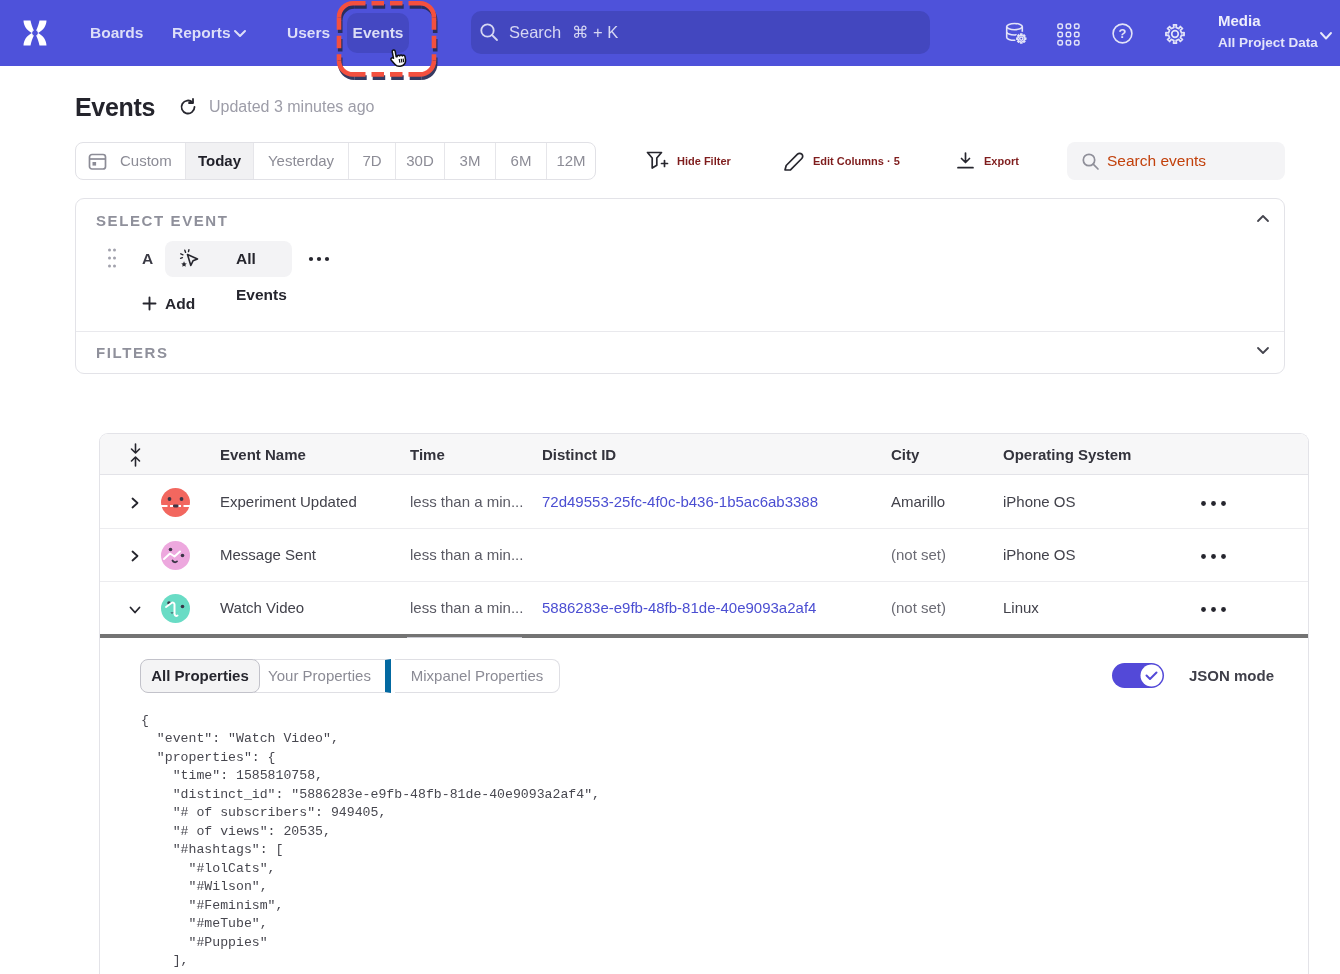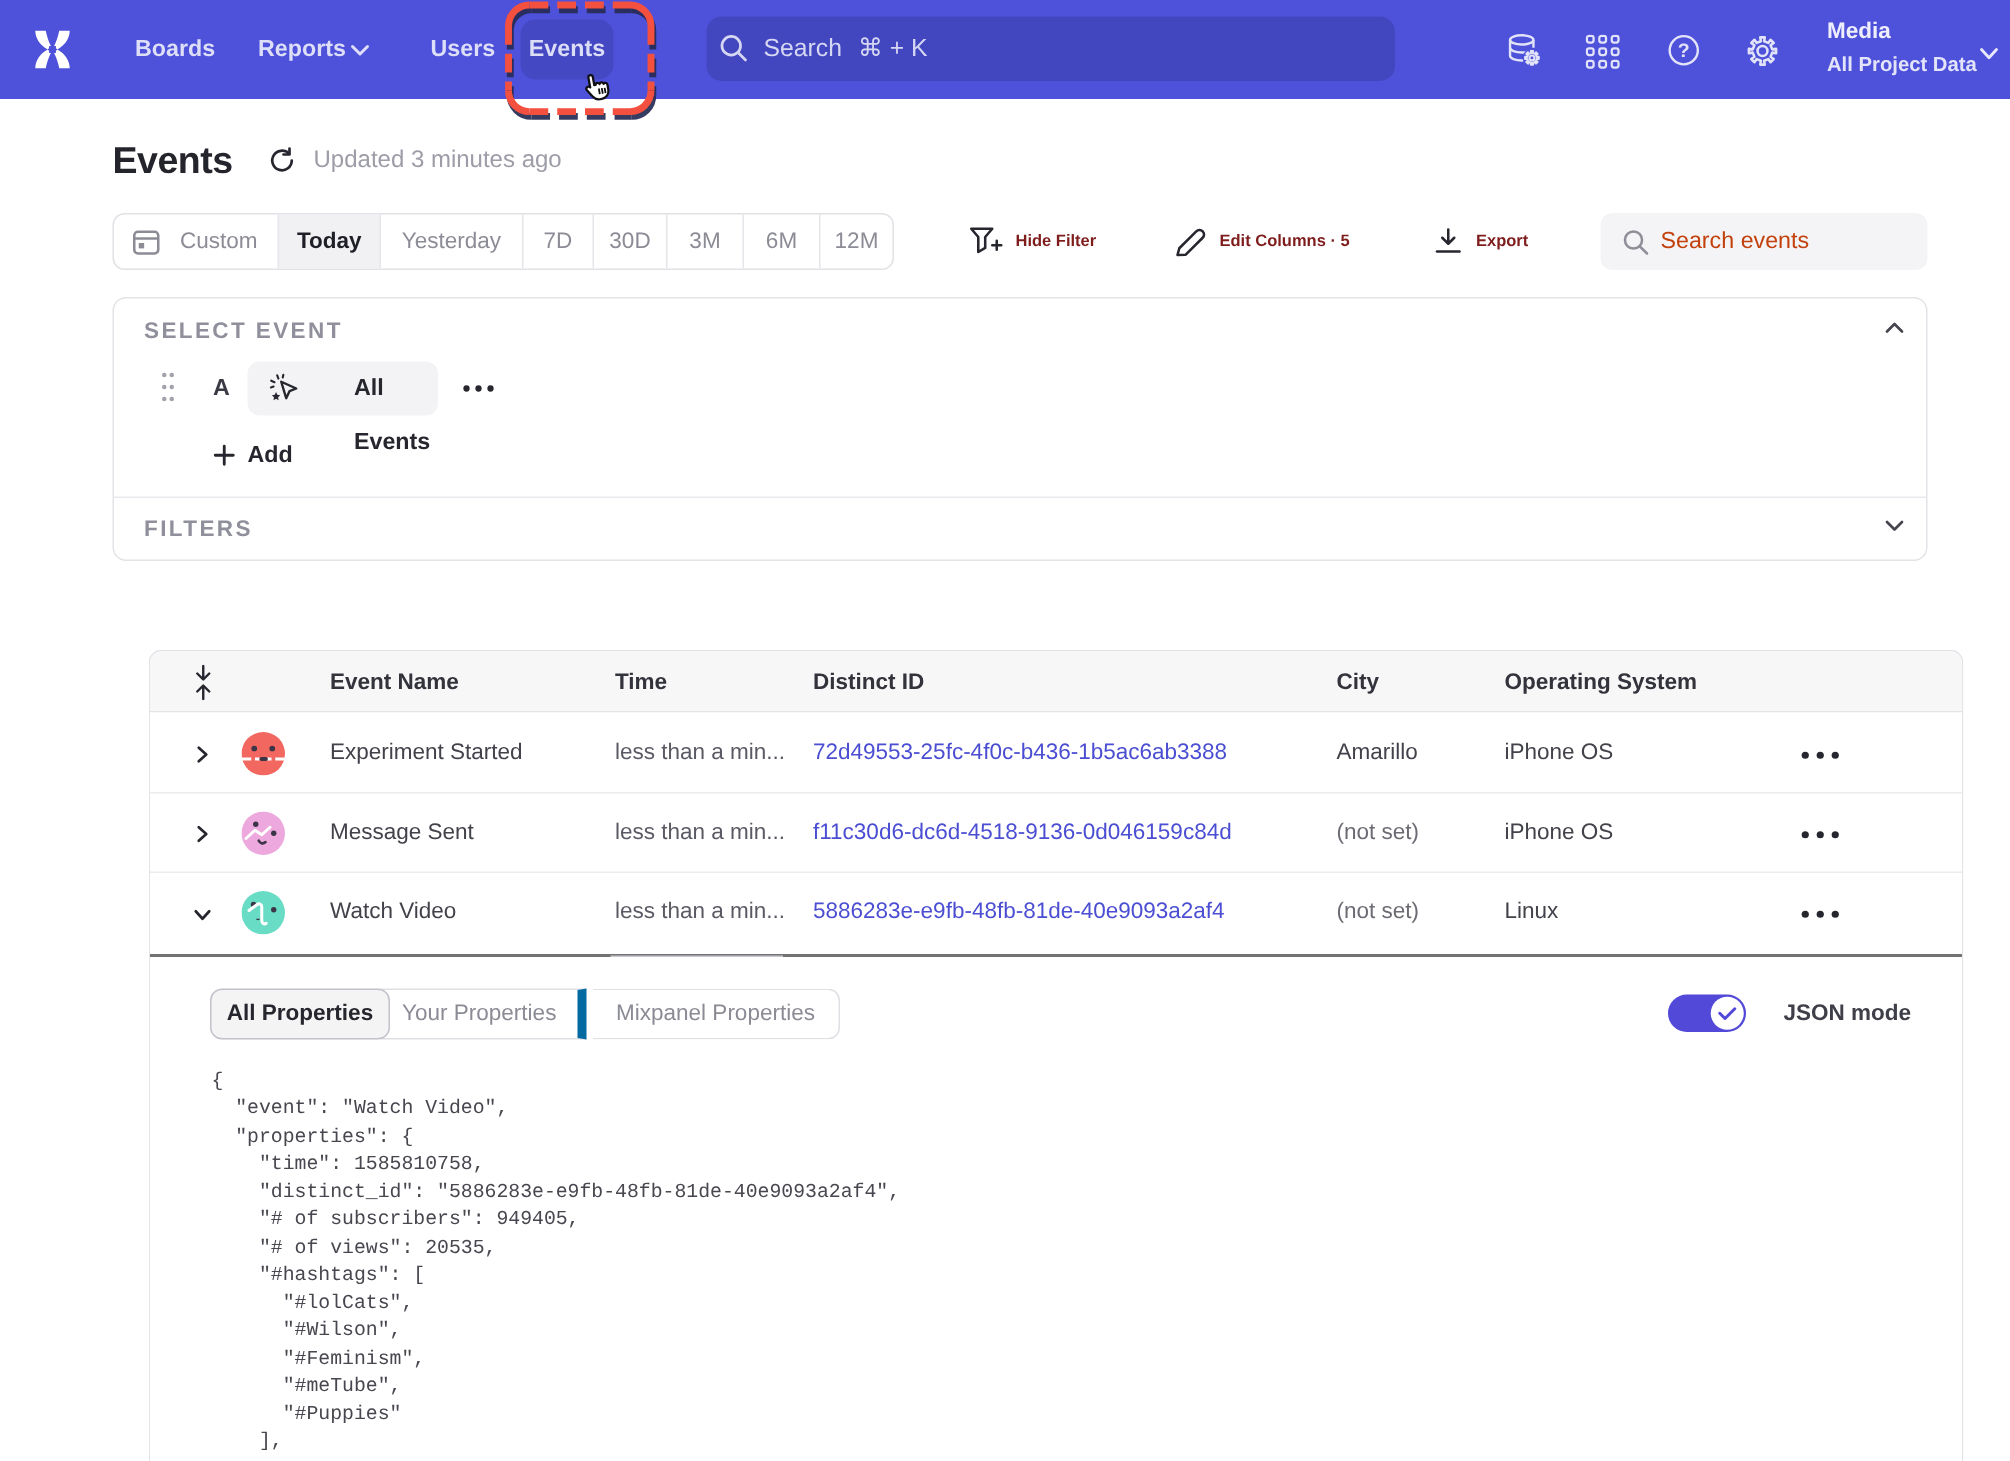--- a/index.html
+++ b/index.html
@@ -252,21 +252,21 @@
           <path d="M2.5 1.5 L7.5 6 L2.5 10.5" stroke="#26262e" stroke-width="1.8" fill="none" stroke-linecap="round" stroke-linejoin="round"></path>
         </svg>
       <svg class="abs" style="left:61px;top:12px" width="29" height="29" viewBox="0 0 29 29">
         <circle cx="14.5" cy="14.5" r="14.5" fill="#f2675f"></circle>
         <circle cx="8.5" cy="11" r="1.9" fill="#3b3547"></circle>
           <circle cx="20.5" cy="11" r="1.9" fill="#3b3547"></circle>
         <path d="M0 18 H6.5 M9 18 H12" stroke="#fff" stroke-width="2"></path>
         <path d="M17 18 H20 M22.5 18 H29" stroke="#fff" stroke-width="2"></path>
         <rect x="12" y="16.6" width="5.6" height="2.8" rx="1.4" fill="#3b3547"></rect>
       </svg>
-      <span class="td" style="left:120px">Experiment Started</span>
+      <span class="td" style="left:120px">Experiment Updated</span>
       <span class="td time" style="left:310px">less than a min...</span>
       <span class="td link" style="left:442px">72d49553-25fc-4f0c-b436-1b5ac6ab3388</span>
       <span class="td" style="left:791px">Amarillo</span>
       <span class="td" style="left:903px">iPhone OS</span>
       <svg class="abs" style="left:1100px;top:24px" width="27" height="7" viewBox="0 0 27 7">
           <g fill="#26262e">
             <circle cx="3.5" cy="3.5" r="2.4"></circle>
             <circle cx="13.5" cy="3.5" r="2.4"></circle>
             <circle cx="23.5" cy="3.5" r="2.4"></circle>
           </g>
@@ -278,32 +278,31 @@
         </svg>
       <svg class="abs" style="left:61px;top:12px" width="29" height="29" viewBox="0 0 29 29">
         <circle cx="14.5" cy="14.5" r="14.5" fill="#eda8de"></circle>
         <circle cx="9.5" cy="8.5" r="1.8" fill="#3b3547"></circle>
           <circle cx="21.5" cy="14.5" r="1.8" fill="#3b3547"></circle>
         <path d="M3 18 L9 12.5 L13.5 15.5 L19 10.5" stroke="#fff" stroke-width="2" fill="none" stroke-linecap="round" stroke-linejoin="round"></path>
         <path d="M11.5 19.5 C12.5 21.5 14.5 21.8 16 20.4" stroke="#3b3547" stroke-width="1.8" fill="none" stroke-linecap="round"></path>
       </svg>
       <span class="td" style="left:120px">Message Sent</span>
       <span class="td time" style="left:310px">less than a min...</span>
-      <span class="td link" style="left:442px">f11c30d6-dc6d-4518-9136-0d046159c84d</span>
       <span class="td gray" style="left:791px">(not set)</span>
       <span class="td" style="left:903px">iPhone OS</span>
       <svg class="abs" style="left:1100px;top:24px" width="27" height="7" viewBox="0 0 27 7">
           <g fill="#26262e">
             <circle cx="3.5" cy="3.5" r="2.4"></circle>
             <circle cx="13.5" cy="3.5" r="2.4"></circle>
             <circle cx="23.5" cy="3.5" r="2.4"></circle>
           </g>
         </svg>
     </div>
-    <div class="row" style="top:148px; height:56px; border-bottom:2px solid #737373">
+    <div class="row" style="top:148px; height:56px; border-bottom:4px solid #737373">
       <svg class="abs" style="left:29px;top:23px" width="12" height="10" viewBox="0 0 12 10">
           <path d="M1.5 2.5 L6 7.5 L10.5 2.5" stroke="#26262e" stroke-width="1.8" fill="none" stroke-linecap="round" stroke-linejoin="round"></path>
         </svg>
       <svg class="abs" style="left:61px;top:12px" width="29" height="29" viewBox="0 0 29 29">
         <circle cx="14.5" cy="14.5" r="14.5" fill="#69dcc5"></circle>
         <circle cx="8" cy="9" r="1.8" fill="#3b3547"></circle>
           <circle cx="21.5" cy="12.5" r="1.8" fill="#3b3547"></circle>
         <path d="M5 13 L10.5 9 C12 8 13.5 9 13.5 10.5 L13.5 19.5 C13.5 21.5 15 22.5 16.5 21.5" stroke="#fff" stroke-width="2" fill="none" stroke-linecap="round" stroke-linejoin="round"></path>
         <path d="M9.5 18.5 C10.3 19.8 11.7 19.8 12.5 18.5 Z" fill="#3b3547"></path>
       </svg>

